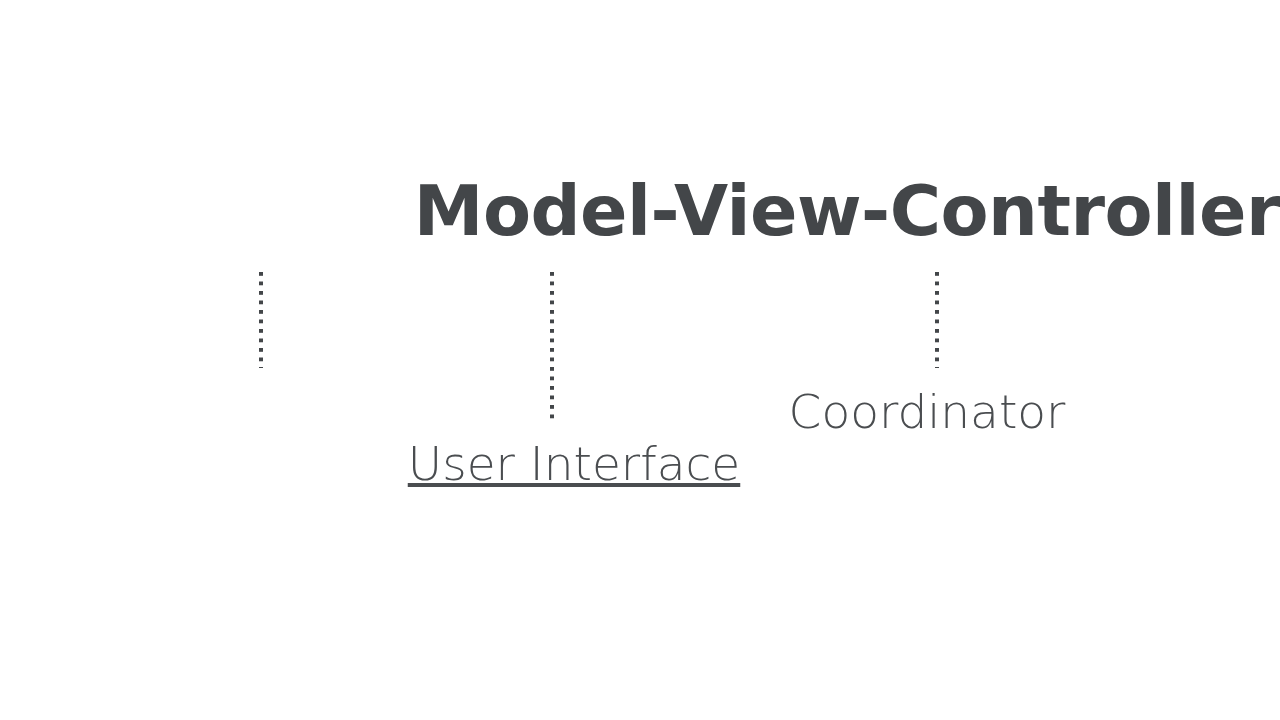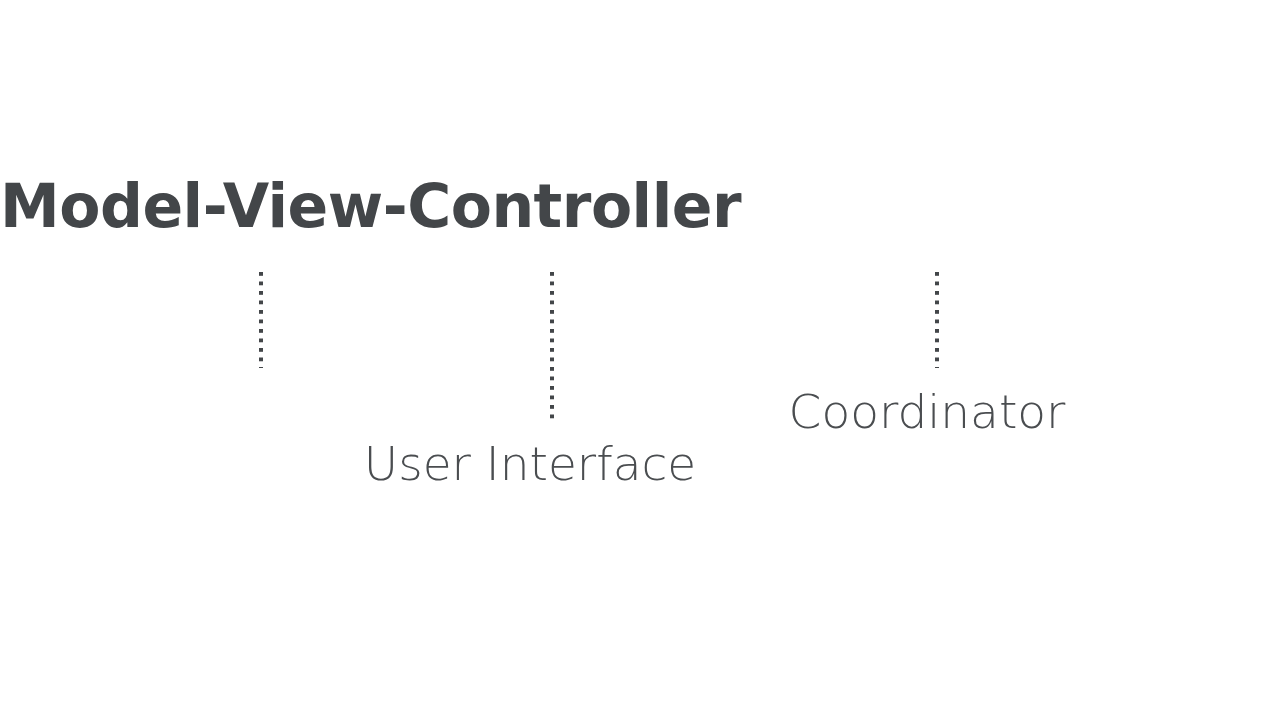--- a/index.html
+++ b/index.html
@@ -21,24 +21,24 @@
     height: 720px;
     background: #ffffff;
   }
 
   
   .title {
     position: absolute;
     left: 0;
     top: 0;
     width: 1280px;
-    text-align: left;
+    text-align: right;
     font-family: "DejaVu Sans", sans-serif;
     font-weight: 700;
-    font-size: 60px;
+    font-size: 70px;
     line-height: 1;
     letter-spacing: -0.5px;
     color: #434649;
     white-space: nowrap;
   }
   
   .title { top: 176px; }
 
   
   .leader {
@@ -74,17 +74,17 @@
 
   <div class="title">Model-View-Controller</div>
 
   <div class="leader" style="left:259px; top:272px; height:96px;"></div>
 
   <div class="leader" style="left:550px; top:272px; height:148px;"></div>
 
   <div class="leader" style="left:935px; top:272px; height:96px;"></div>
 
 
-  <div class="sublabel" style="left:530px; top:440px;">User Interface</div>
+  <div class="sublabel" style="left:574px; top:440px;text-decoration:underline;">User Interface</div>
 
   <div class="sublabel" style="left:927px; top:388px;">Coordinator</div>
 
 </div>
 
 </body></html>

